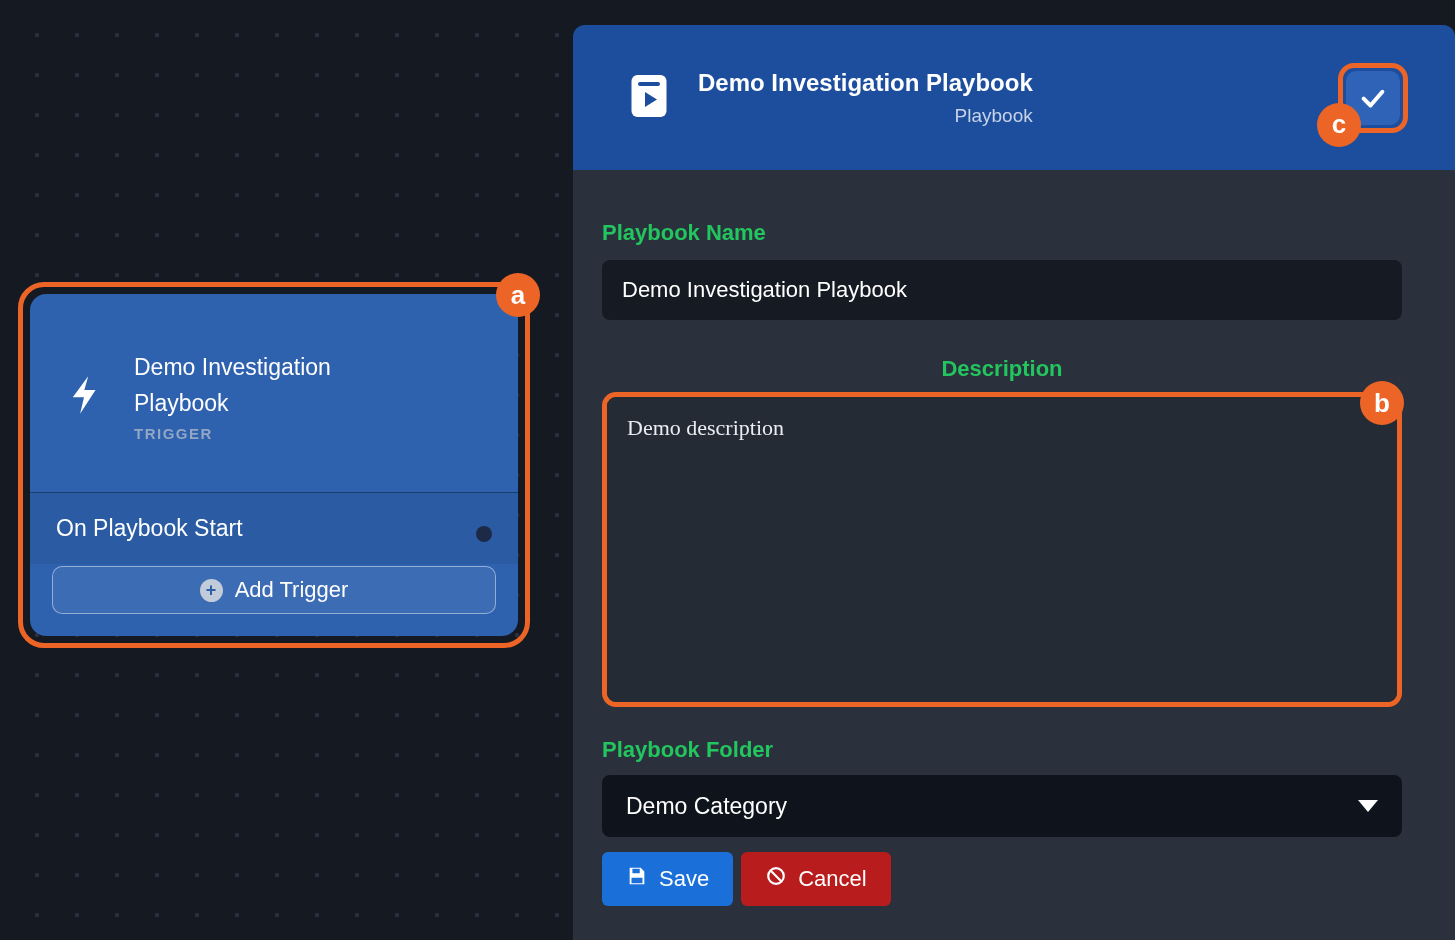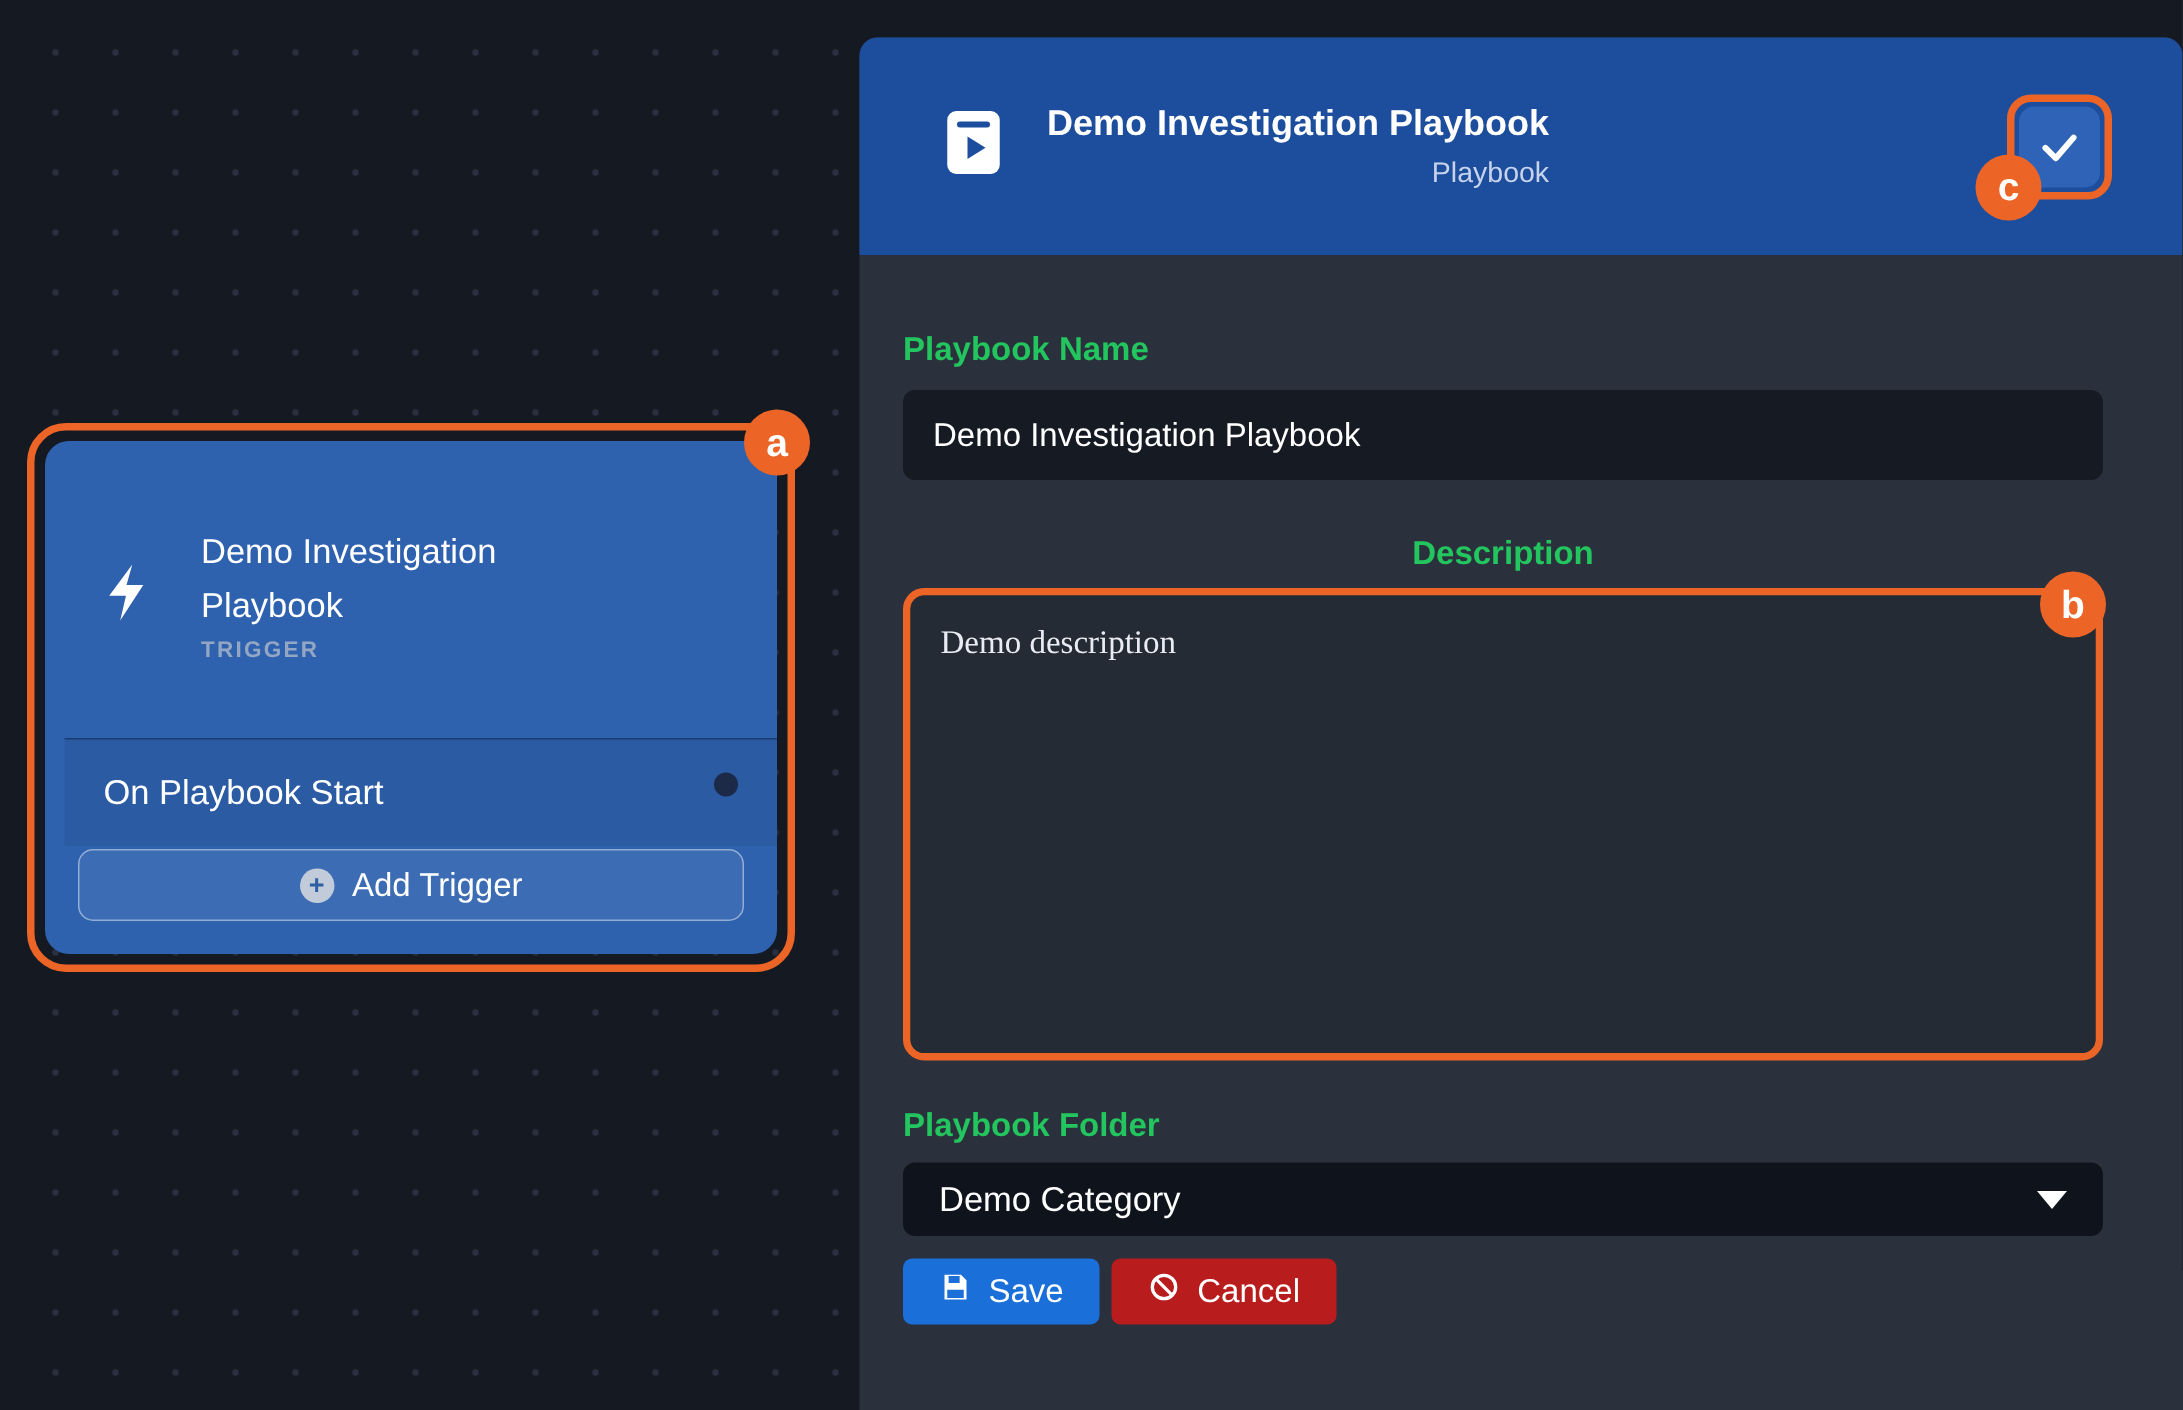--- a/index.html
+++ b/index.html
@@ -38,22 +38,22 @@
   .node-title{
     color:#fff;font-size:23px;line-height:36px;max-width:240px;
   }
   .node-type{
     color:#93a6c4;font-size:15px;font-weight:bold;letter-spacing:1.5px;
     margin-top:4px;
   }
   .node-row{
     border-top:1px solid rgba(8,24,52,.45);
     background:rgba(0,0,0,.06);
-    padding:22px 26px;display:flex;align-items:flex-start;justify-content:space-between;
-    color:#fff;font-size:23px;margin-left:13px;
+    padding:22px 26px;display:flex;align-items:flex-end;justify-content:space-between;
+    color:#fff;font-size:23px;
   }
   .connector-dot{
     width:16px;height:16px;border-radius:50%;background:#1c2a47;display:inline-block;
   }
   .add-trigger{
     margin:2px 22px 22px 22px;height:48px;
     background:rgba(255,255,255,.07);
     border:1.5px solid rgba(255,255,255,.45);
     border-radius:10px;color:#fff;font-size:22px;
     font-family:"Liberation Sans",sans-serif;
@@ -101,31 +101,31 @@
     border:5px solid #ec6526;border-radius:14px;height:315px;box-sizing:border-box;
   }
   .badge-b{top:-16px;right:-7px;}
   .desc-textarea{
     width:100%;height:100%;box-sizing:border-box;resize:none;
     background:#252b34;border:none;border-radius:9px;
     color:#e9edf3;font-size:22px;padding:18px 20px;
     font-family:Liberation Serif, serif;outline:none;
   }
   .folder-select{
-    margin-top:12px;height:49px;background:#0f141c;border-radius:8px;
+    margin-top:12px;height:62px;background:#0f141c;border-radius:8px;
     display:flex;align-items:center;justify-content:space-between;
     padding:0 24px;color:#fff;font-size:23px;cursor:pointer;
   }
   .chev{
     width:0;height:0;border-left:10px solid transparent;border-right:10px solid transparent;
     border-top:12px solid #fff;display:inline-block;
   }
   .btn-row{margin-top:15px;display:flex;gap:8px;}
   .btn{
-    height:44px;border:none;border-radius:6px;color:#fff;font-size:22px;
+    height:54px;border:none;border-radius:6px;color:#fff;font-size:22px;
     font-family:"Liberation Sans",sans-serif;
     display:flex;align-items:center;justify-content:center;gap:11px;
     padding:0 24px;cursor:pointer;
   }
   .btn-save{background:#1a70d8;}
   .btn-cancel{background:#b91c1c;}
 </style>
 </head>
 <body>
 

